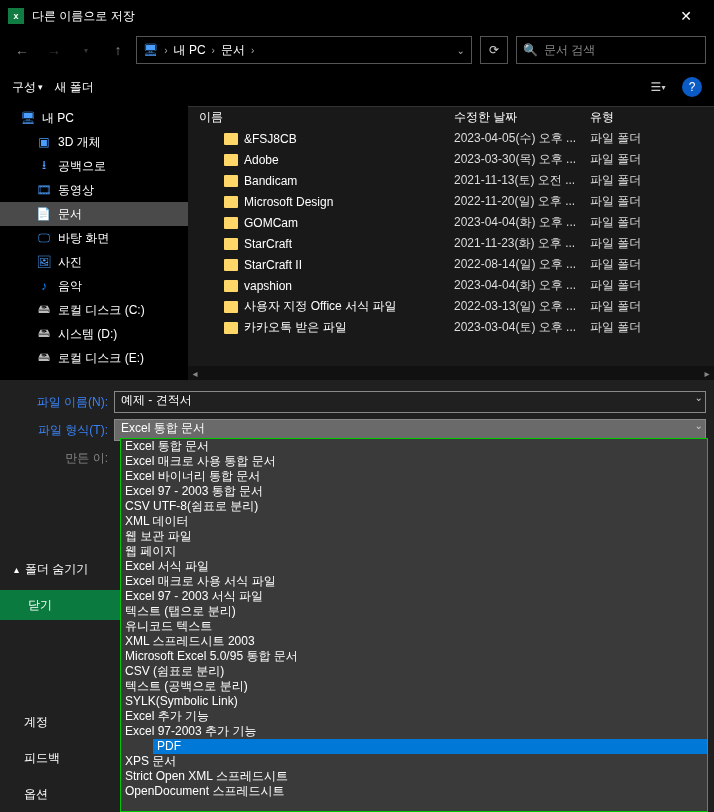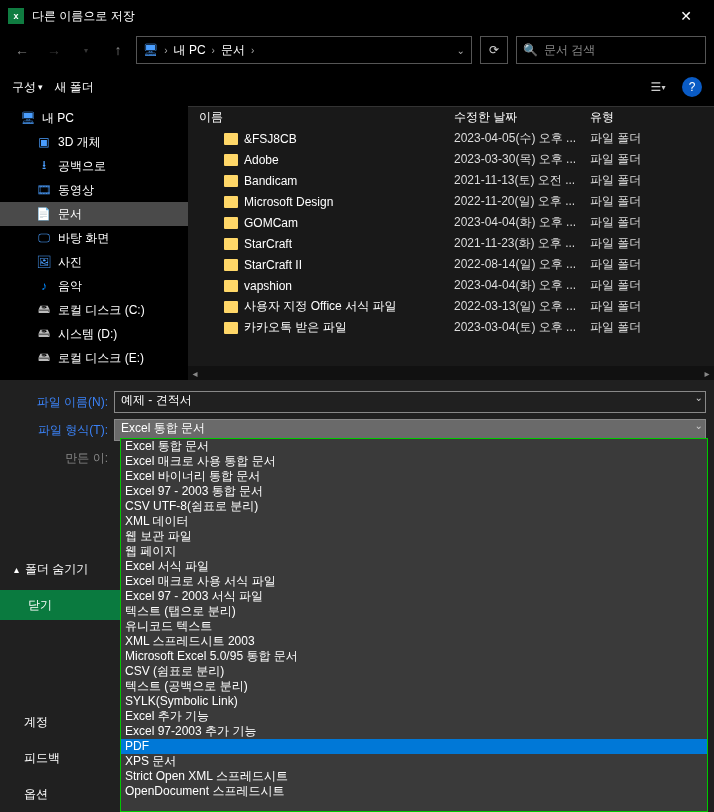--- a/index.html
+++ b/index.html
@@ -54,21 +54,21 @@
 .author-row .lbl { width: 106px; text-align: right; padding-right: 6px; }
 
 .btn-row { position: relative; }
 .side-btn { position: absolute; left: 0; width: 120px; height: 30px; display: flex; align-items: center; padding-left: 14px; color: #fff; font-size: 12px; gap: 6px; }
 
 .left-lower { position: absolute; left: 0; bottom: 0; width: 135px; }
 .left-lower .opt { height: 36px; display: flex; align-items: center; padding-left: 24px; color: #fff; font-size: 12px; }
 
 .dropdown-list { position: absolute; left: 120px; right: 6px; top: 438px; bottom: 0; background: #3a3a3a; border: 1px solid #00c800; overflow: hidden; }
 .dropdown-list .opt { height: 15px; padding: 0 4px; color: #fff; font-size: 12px; display: flex; align-items: center; line-height: 15px; }
-.dropdown-list .opt.hl { background: #0078d7; }
+.dropdown-list .opt.hl { background: #0078d7; margin-left: 32px; }
 </style>
 </head>
 <body>
 
 <div class="titlebar">
   <div class="app-icon">x</div>
   <div class="title">다른 이름으로 저장</div>
   <div class="close">✕</div>
 </div>
 

